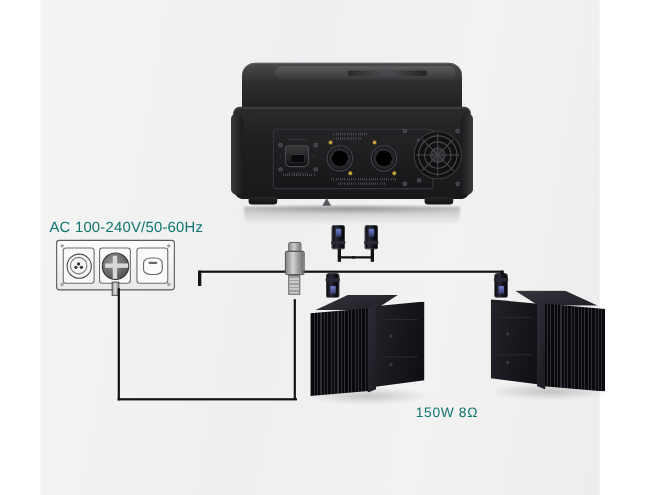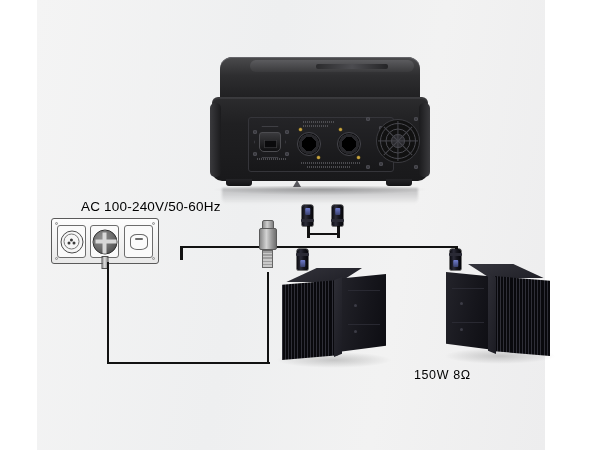--- a/index.html
+++ b/index.html
@@ -32,24 +32,23 @@
     left: 37px;
     top: 0;
     width: 508px;
     height: 450px;
     background: linear-gradient(100deg, #f4f4f4 0%, #eeeff0 42%, #f2f2f2 70%, #ededee 100%);
   }
 
   
   .label {
     position: absolute;
-    color: #000000;
+    color: #0f766e;
     letter-spacing: 0.4px;
     white-space: nowrap;
-    margin-left: 36px;
   }
   #ac-label {
     left: 45px;
     top: 199px;
     font-size: 13.5px;
     letter-spacing: 0.2px;
   }
   #pw-label {
     left: 378px;
     top: 368px;

